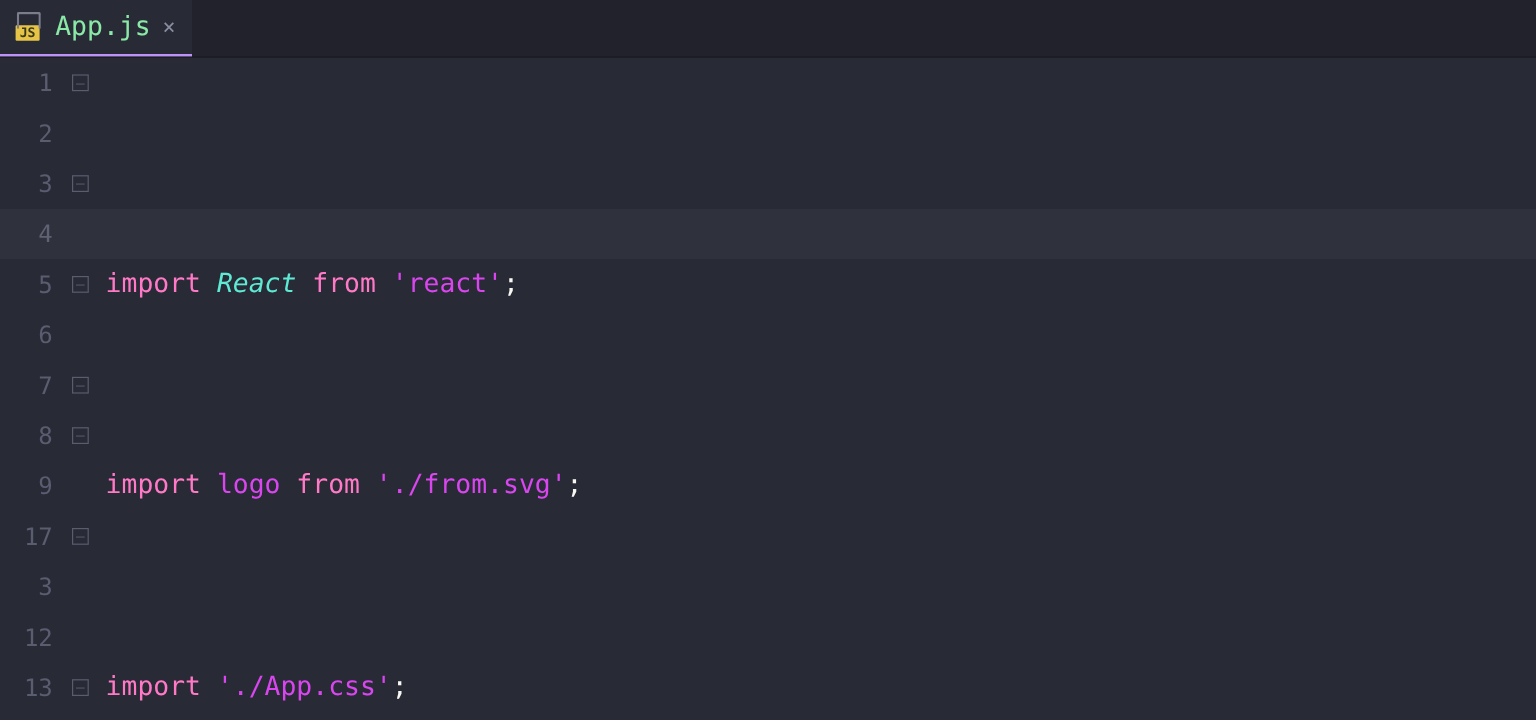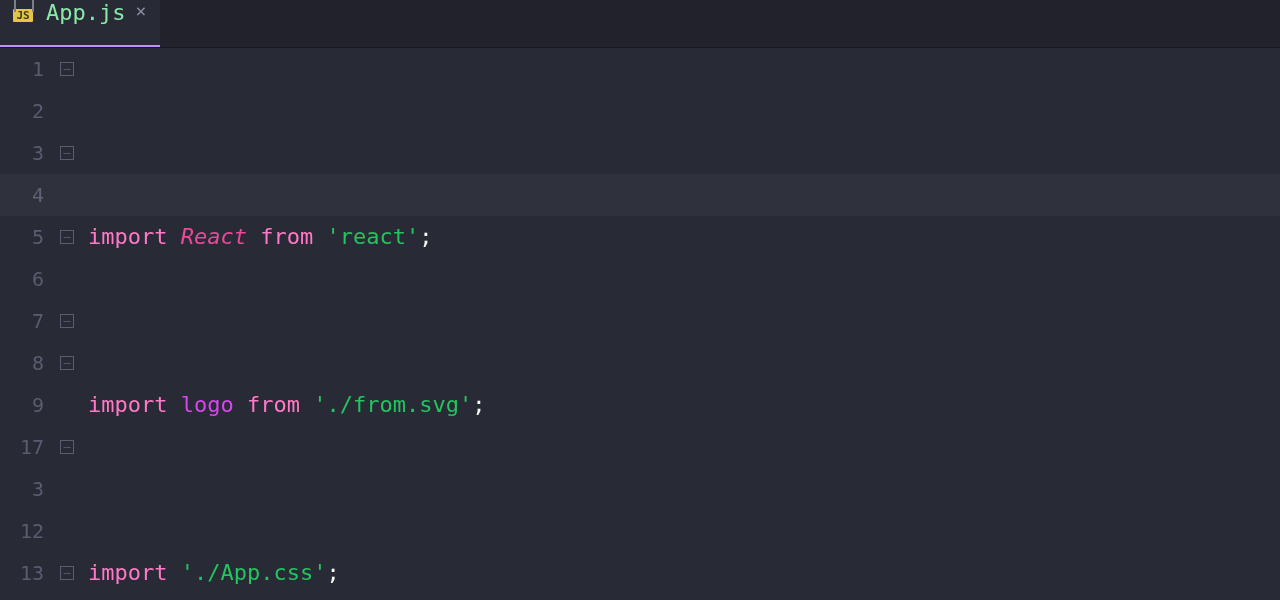--- a/index.html
+++ b/index.html
@@ -14,20 +14,21 @@
   }
   .tabbar {
     height: 48px;
     background: #21222c;
     display: flex;
     align-items: stretch;
     border-bottom: 1px solid #191a21;
   }
   .tab {
     display: flex;
+    align-items: center;
     padding: 0 14px 0 10px;
     background: #282a36;
     border-bottom: 2px solid #bd93f9;
     gap: 10px;
     color: #8be9a8;
   }
   .tab .filetype-icon {
     width: 26px;
     height: 22px;
     display: flex;
@@ -98,22 +99,22 @@
   .code .line { height: 42px; }
   .hl-line {
     position:absolute;
     left:-78px; right:0; height:42px;
     background: rgba(255,255,255,0.035);
     z-index:0;
   }
   .code .line > span { position: relative; z-index:1;margin-top:12px; }
   .kw   { color: #ff79c6; }
   .def  { color: #d946ef; }
-  .defI { color: #ec4899; font-style: italic; }
-  .str  { color: #22c55e; }
+  .defI { color: #5eead4; font-style: italic; }
+  .str  { color: #d946ef; }
   .punc { color: #f8f8f2; }
 </style>
 </head>
 <body>
 
 <div class="tabbar">
   <div class="tab">
     <span class="filetype-icon">
       <span class="badge">JS</span>
     </span>

